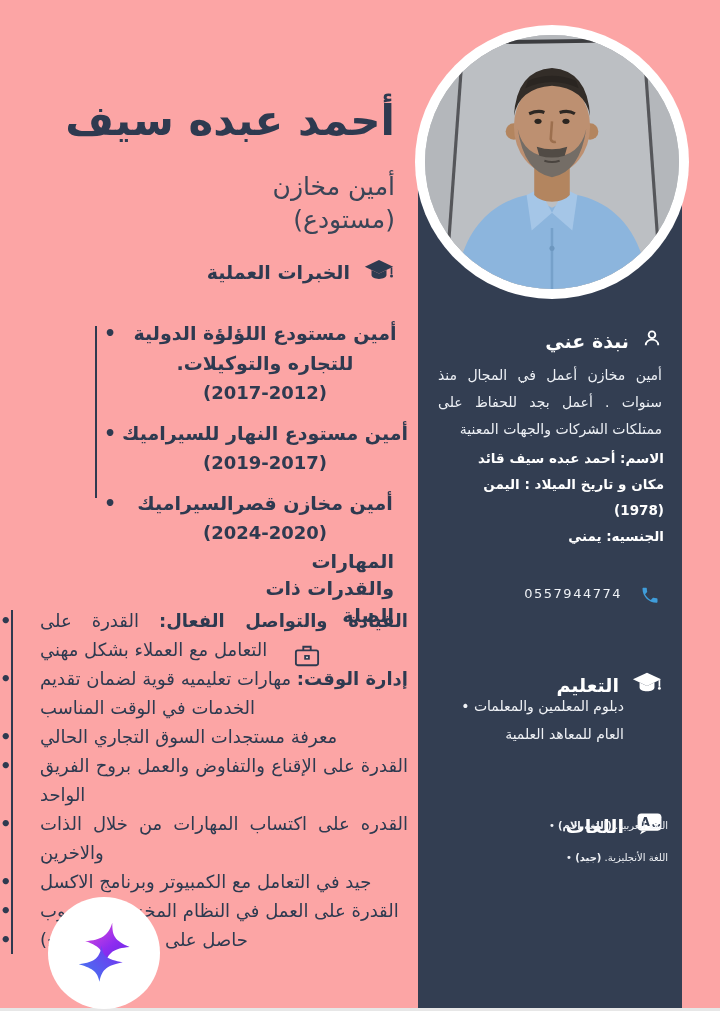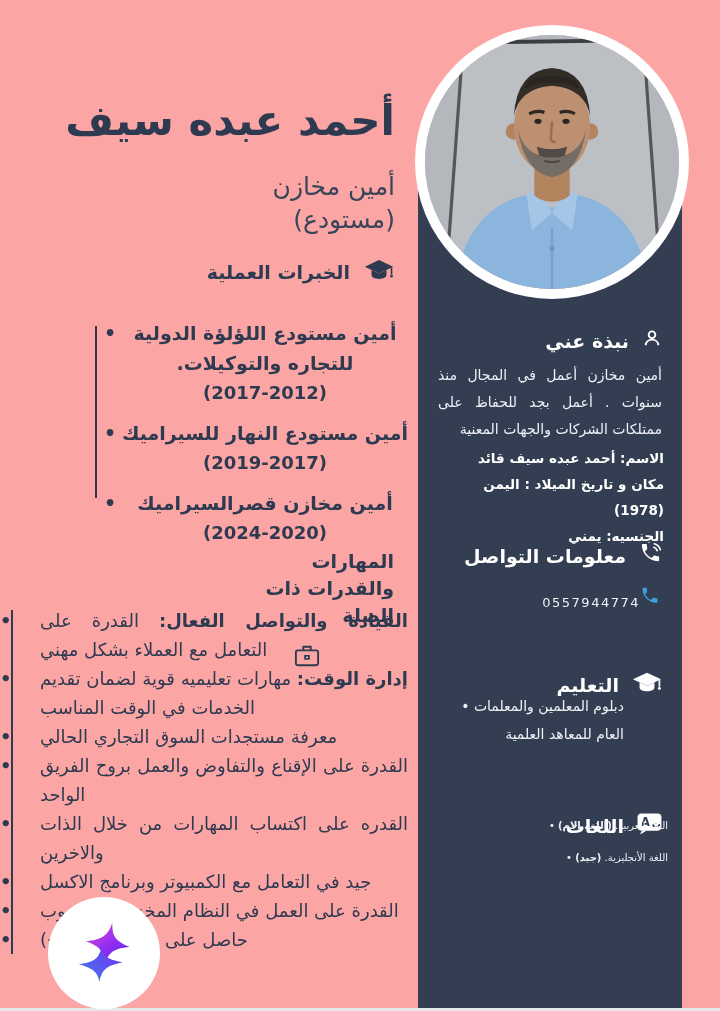--- a/index.html
+++ b/index.html
@@ -49,22 +49,22 @@
   .photo svg{width:100%;height:100%;display:block;}
 
   .side-sec-header{position:absolute;left:20px;right:20px;display:flex;align-items:center;
         justify-content:flex-end;gap:13px;}
   .side-sec-header .hd{direction:rtl;text-align:right;font-weight:bold;font-size:19px;color:#ffffff;}
 
   .about-para{position:absolute;left:20px;right:20px;top:202px;direction:rtl;
         text-align:justify;text-align-last:right;font-size:14px;line-height:27px;color:#eef1f6;}
   .about-info{position:absolute;left:14px;right:18px;top:285px;direction:rtl;text-align:right;
         font-size:13.5px;font-weight:bold;line-height:26px;color:#ffffff;}
-  .phone-row{position:absolute;left:20px;right:22px;top:426px;display:flex;align-items:flex-end;
-        justify-content:flex-end;}
+  .phone-row{position:absolute;left:20px;right:22px;top:426px;display:flex;align-items:flex-start;
+        justify-content:flex-end;gap:18px;}
   .phone-number{color:#eef1f5;font-size:13px;letter-spacing:1.5px;}
 
   .side-list{position:absolute;text-align:right;color:#f0f2f6;}
   .side-list .sbullet{color:#f0f2f6;}
   .edu-list{left:20px;right:58px;top:532px;font-size:14px;line-height:28px;}
   .lang-list{left:20px;right:14px;top:650px;font-size:10px;line-height:32px;}
   .lang-strong{font-weight:bold;}
 
   .page-bottom{position:absolute;left:0;right:0;bottom:0;height:3px;background:#e7e7e7;}
 </style>
@@ -192,30 +192,20 @@
         </svg>
       </span>
     </div>
     <div class="about-para">أمين مخازن أعمل في المجال منذ سنوات . أعمل بجد للحفاظ على ممتلكات الشركات والجهات المعنية</div>
     <div class="about-info">
       <div>الاسم: أحمد عبده سيف قائد</div>
       <div>مكان و تاريخ الميلاد : اليمن (1978)</div>
       <div>الجنسيه: يمني</div>
     </div>
 
-    <div class="side-sec-header" style="top:382px;">
-      <div class="hd">معلومات التواصل</div>
-      <span>
-        <svg width="23" height="23" viewBox="0 0 24 24">
-          <path d="M7 2 H4.2 C3.5 2 3 2.5 3 3.2 C3 12.4 10.6 20 19.8 20 c.7 0 1.2-.5 1.2-1.2 v-2.8 c0-.7-.5-1.2-1.2-1.2 c-1.2 0-2.4-.2-3.5-.6 c-.4-.1-.8 0-1.1.3 l-2.2 2.2 c-3-1.6-5.4-4-6.9-6.9 l2.2-2.2 c.3-.3.4-.7.3-1.1 C8.4 5.6 8.2 4.4 8.2 3.2 C8.2 2.5 7.7 2 7 2 Z" fill="#ffffff"></path>
-          <path d="M15.5 5.5 a5.5 5.5 0 0 1 3.5 3.5" stroke="#ffffff" stroke-width="1.7" fill="none" stroke-linecap="round"></path>
-          <path d="M16 1.8 a8.8 8.8 0 0 1 6.2 6.2" stroke="#ffffff" stroke-width="1.7" fill="none" stroke-linecap="round"></path>
-        </svg>
-      </span>
-    </div>
     <div class="phone-row">
       <span class="phone-number">0557944774</span>
       <span>
         <svg width="20" height="20" viewBox="0 0 24 24">
           <path d="M7 2 H4.2 C3.5 2 3 2.5 3 3.2 C3 12.4 10.6 20 19.8 20 c.7 0 1.2-.5 1.2-1.2 v-2.8 c0-.7-.5-1.2-1.2-1.2 c-1.2 0-2.4-.2-3.5-.6 c-.4-.1-.8 0-1.1.3 l-2.2 2.2 c-3-1.6-5.4-4-6.9-6.9 l2.2-2.2 c.3-.3.4-.7.3-1.1 C8.4 5.6 8.2 4.4 8.2 3.2 C8.2 2.5 7.7 2 7 2 Z" fill="#3f9ddb"></path>
         </svg>
       </span>
     </div>
 
     <div class="side-sec-header" style="top:490px;margin-top:21px;">

